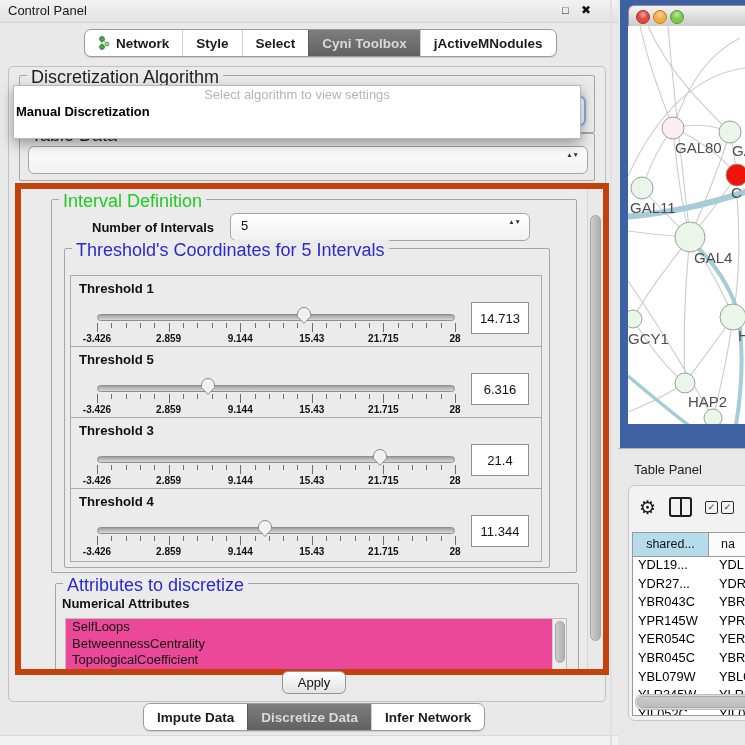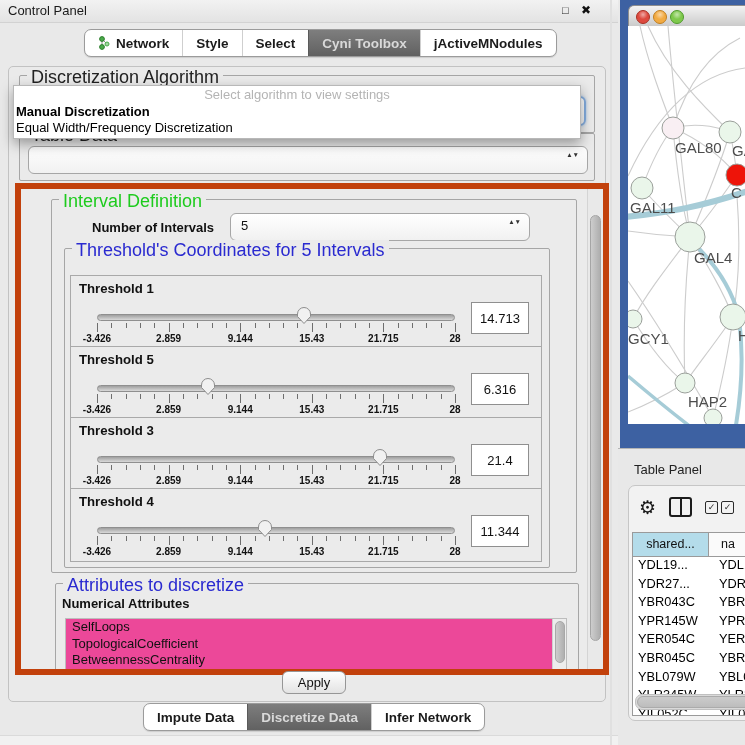--- a/index.html
+++ b/index.html
@@ -150,21 +150,20 @@
         <span class="group-title">Discretization Algorithm</span>
         <div class="combo focused algo-combo">
           <span class="arrows">▲▼</span>
         </div>
       </div>
 
       <div class="popup">
         <div class="popup-placeholder">Select algorithm to view settings</div>
         <div id="popupItems">
             <div class="popup-item bold">Manual Discretization</div>
-            <div class="popup-item">Equal Width/Frequency Discretization</div>
           </div>
       </div>
 
       <div class="group grp-table-data">
         <span class="group-title">Table Data</span>
         <div class="combo td-combo">
           <span class="arrows">▲▼</span>
         </div>
       </div>
 
@@ -370,22 +369,22 @@
         </div>
 
         <div class="group grp-attrs">
           <span class="group-title blue group-title-bg">Attributes to discretize</span>
           <span class="attr-label">Numerical Attributes</span>
           <div class="attr-list" id="attrList">
             <div class="attr-scroll">
                 <div class="attr-thumb"></div>
               </div>
           <div class="attr-item">SelfLoops</div>
+              <div class="attr-item">BetweennessCentrality</div>
               <div class="attr-item">TopologicalCoefficient</div>
-              <div class="attr-item">BetweennessCentrality</div>
             </div>
         </div>
 
         <div class="vscroll">
             <div class="vthumb"></div>
           </div>
       </div>
 
       <button class="apply-btn">Apply</button>
     </div>

